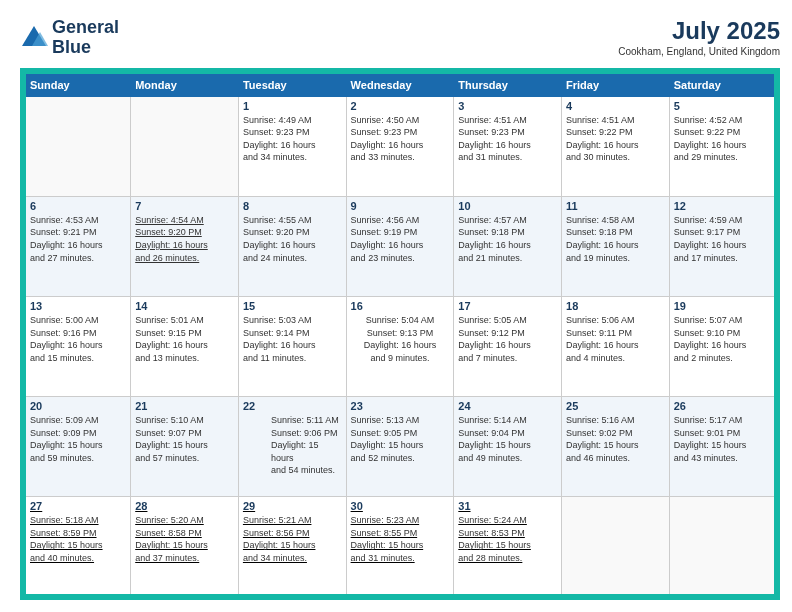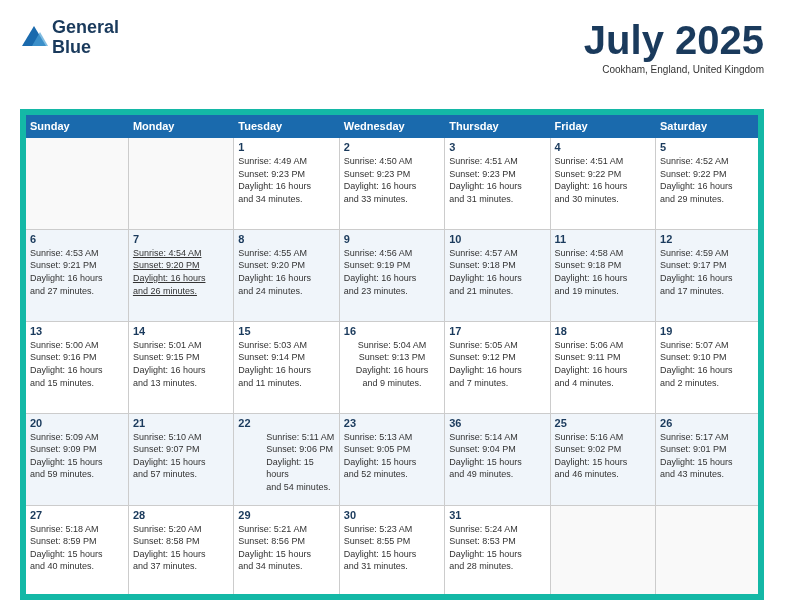--- a/index.html
+++ b/index.html
@@ -6,24 +6,23 @@
     body {
       width: 792px;
       height: 612px;
       font-family: Arial, sans-serif;
       background: #fff;
       overflow: hidden;
     }
     .page {
       width: 792px;
       height: 612px;
-      padding: 18px 28px 12px 20px;
+      padding: 18px 12px 12px 20px;
       display: flex;
       flex-direction: column;
-      gap: 24px;
     }
     .header {
       display: flex;
       justify-content: space-between;
       align-items: flex-start;
       margin-bottom: 10px;
     }
     .logo {
       display: flex;
       align-items: center;
@@ -36,21 +35,21 @@
     }
     .logo-icon {
       width: 28px;
       height: 28px;
       margin-right: 4px;
     }
     .title-block {
       text-align: right;
     }
     .month-title {
-      font-size: 40px;
+      font-size: 24px;
       font-weight: bold;
       color: #1a3a5c;
       line-height: 1.1;
     }
     .location {
       font-size: 10px;
       color: #333;
       margin-top: 2px;
     }
     .calendar {
@@ -291,42 +290,42 @@
 and 54 minutes.</div>
           </td>
           <td>
             <span class="day-num">23</span>
             <div class="day-info" style="white-space: pre-line;">Sunrise: 5:13 AM
 Sunset: 9:05 PM
 Daylight: 15 hours
 and 52 minutes.</div>
           </td>
           <td>
-            <span class="day-num">36</span>
+            <span class="day-num">24</span>
             <div class="day-info" style="white-space: pre-line;">Sunrise: 5:14 AM
 Sunset: 9:04 PM
 Daylight: 15 hours
 and 49 minutes.</div>
           </td>
           <td>
             <span class="day-num">25</span>
             <div class="day-info" style="white-space: pre-line;">Sunrise: 5:16 AM
 Sunset: 9:02 PM
 Daylight: 15 hours
 and 46 minutes.</div>
           </td>
           <td>
             <span class="day-num">26</span>
             <div class="day-info" style="white-space: pre-line;">Sunrise: 5:17 AM
 Sunset: 9:01 PM
 Daylight: 15 hours
 and 43 minutes.</div>
           </td>
         </tr>
-        <tr style="background: rgb(255, 255, 255);">
+        <tr style="background: rgb(255, 255, 255); text-decoration: underline;">
           <td>
             <span class="day-num">27</span>
             <div class="day-info" style="white-space: pre-line;">Sunrise: 5:18 AM
 Sunset: 8:59 PM
 Daylight: 15 hours
 and 40 minutes.</div>
           </td>
           <td>
             <span class="day-num">28</span>
             <div class="day-info" style="white-space: pre-line;">Sunrise: 5:20 AM

